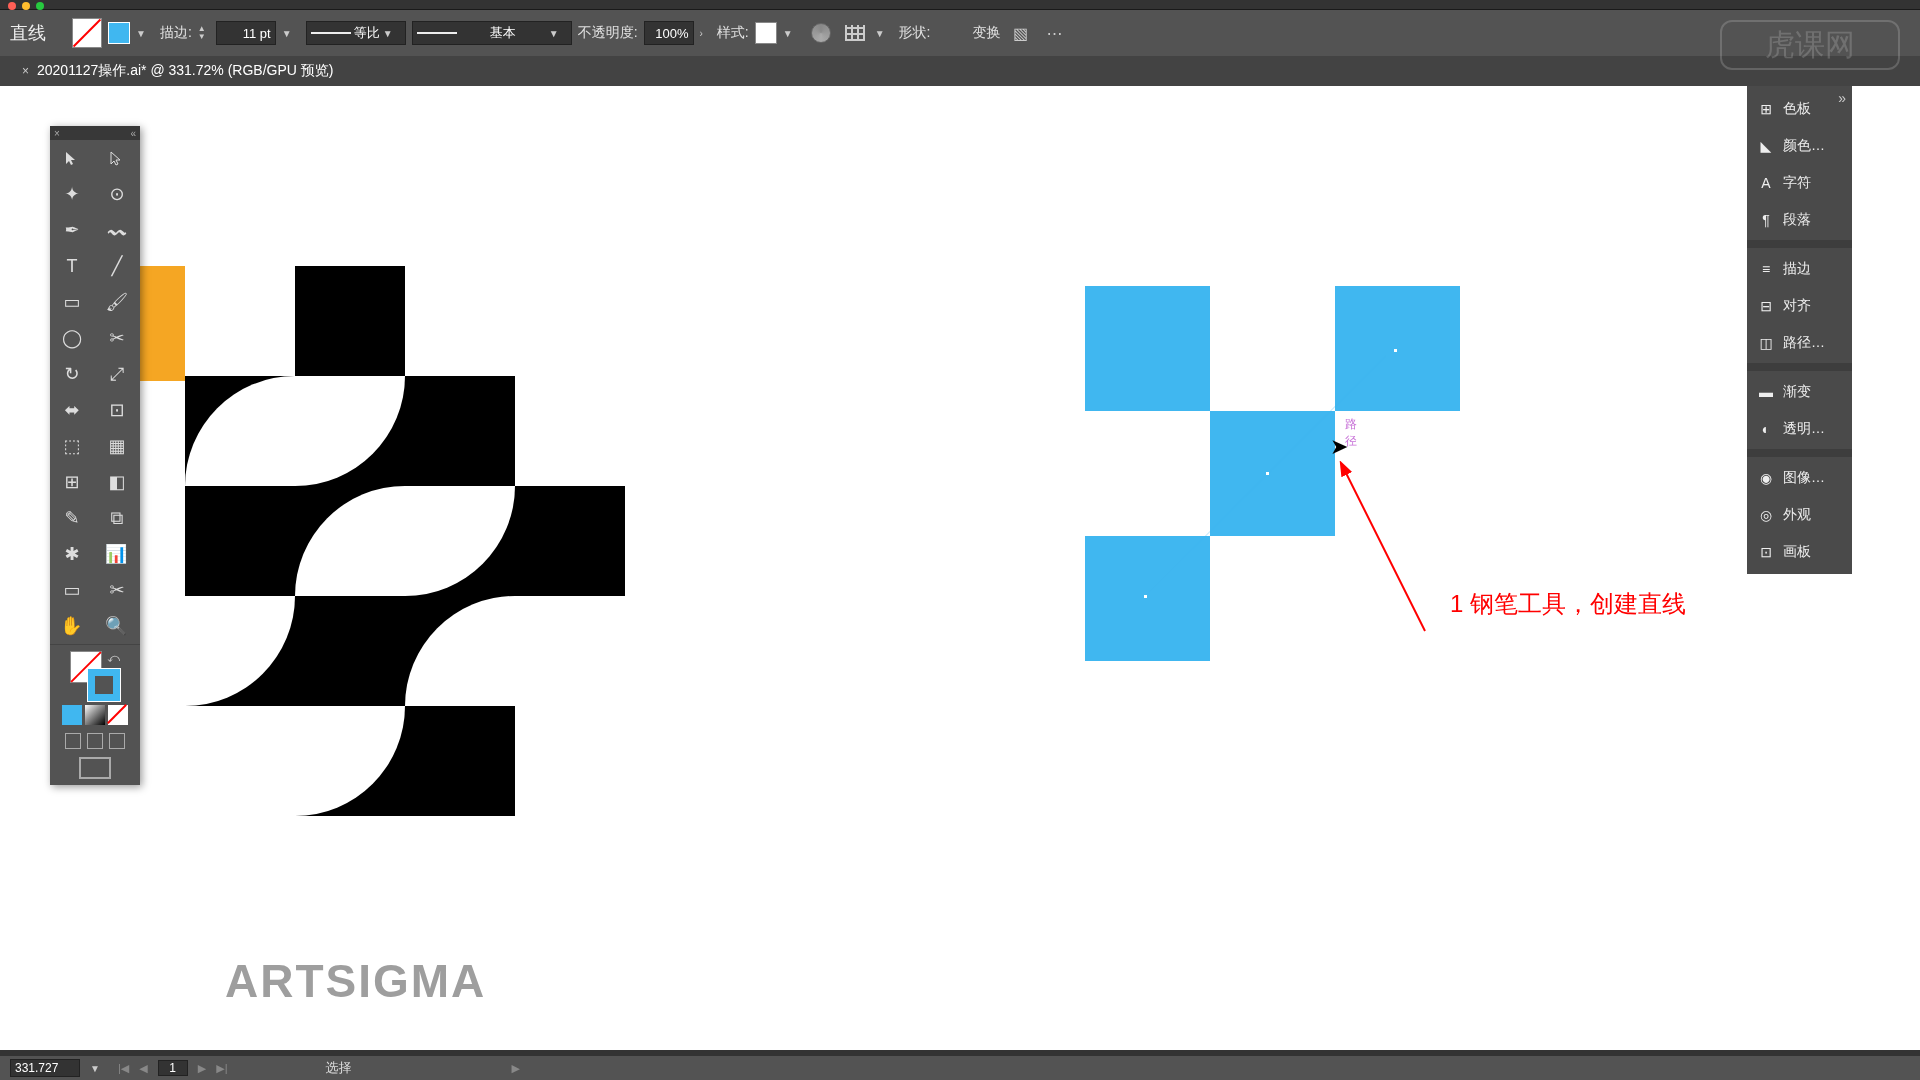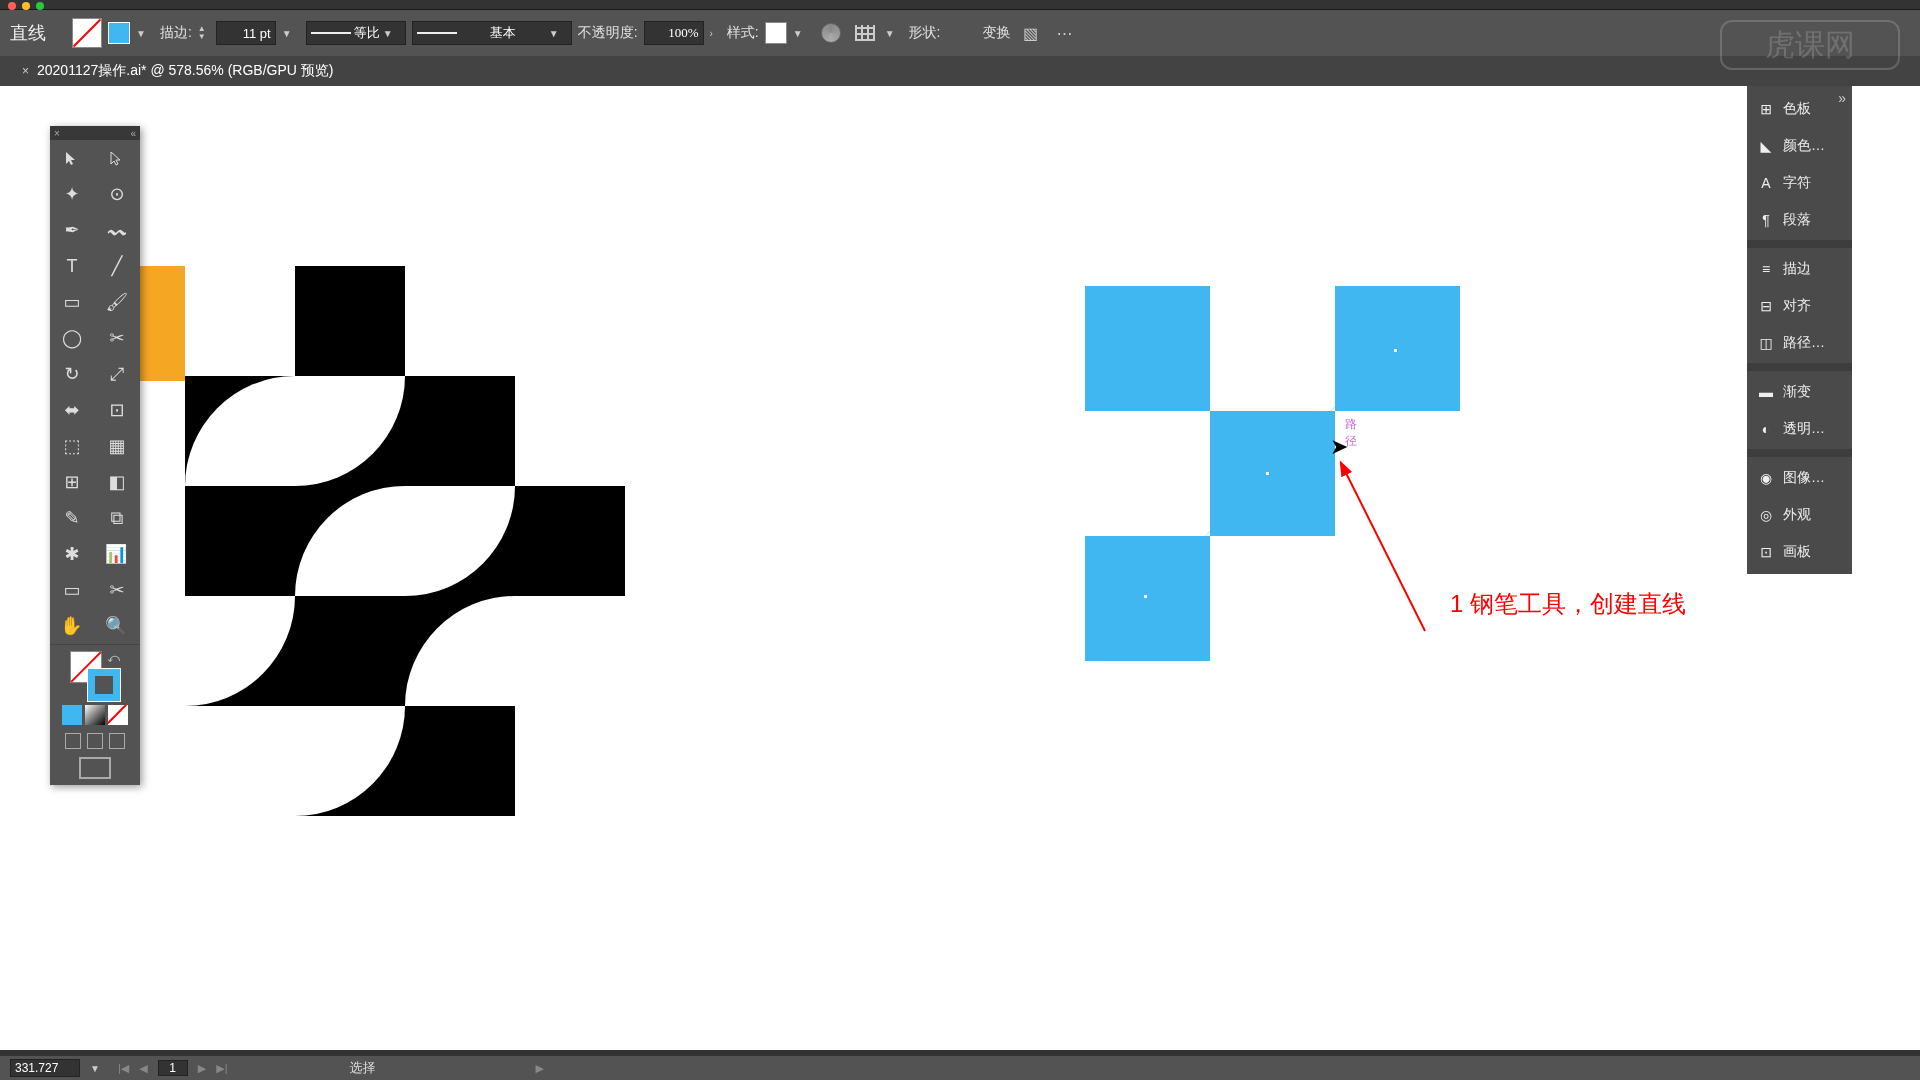--- a/index.html
+++ b/index.html
@@ -19,21 +19,21 @@
 .fill-none { width: 30px; height: 30px; background: #fff; position: relative; border: 1px solid #888; }
 .fill-none::after { content: ''; position: absolute; width: 38px; height: 2px; background: red; transform: rotate(-45deg); top: 13px; left: -5px; }
 .color-sel { width: 22px; height: 22px; background: #40b7f0; border: 1px solid #fff; }
 .caret { color: #ccc; font-size: 10px; margin-right: 8px; }
 .ctrl-label { font-size: 14px; color: #e0e0e0; }
 .stroke-input { width: 60px; height: 24px; background: #333; border: 1px solid #222; color: #fff; padding: 0 4px; font-size: 13px; text-align: right; }
 .spinner { display: flex; flex-direction: column; font-size: 8px; color: #ccc; line-height: 8px; margin-right: 4px; }
 .dropdown-wide { width: 100px; height: 24px; background: #333; border: 1px solid #222; color: #fff; display: flex; align-items: center; justify-content: space-between; padding: 0 4px; font-size: 13px; }
 .dropdown-wider { width: 160px; }
 .hr-line { width: 40px; height: 2px; background: #eee; }
-.opacity-input { width: 60px; height: 24px; background: #333; border: 1px solid #222; color: #fff; text-align: right; padding: 0 4px; font-size: 13px; font-family: Liberation Serif, serif; }
+.opacity-input { width: 50px; height: 24px; background: #333; border: 1px solid #222; color: #fff; text-align: right; padding: 0 4px; font-size: 13px; }
 .style-swatch { width: 22px; height: 22px; background: #fff; border: 1px solid #888; }
 .icon-btn { width: 28px; height: 28px; display: flex; align-items: center; justify-content: center; color: #ccc; font-size: 16px; }
 .recolor-icon { width: 20px; height: 20px; border-radius: 50%; background: conic-gradient(#888, #aaa, #888); border: 1px solid #666; }
 .align-dots { width: 20px; height: 16px; background: repeating-linear-gradient(90deg, #ccc 0 2px, transparent 2px 6px), repeating-linear-gradient(0deg, #ccc 0 2px, transparent 2px 6px); }
 
 
 .tab-bar { height: 30px; background: #434343; display: flex; align-items: center; padding-left: 10px; }
 .doc-tab { color: #fff; font-size: 14px; padding: 4px 12px; display: flex; align-items: center; gap: 8px; }
 .close-x { font-size: 12px; color: #ccc; }
 
@@ -150,21 +150,21 @@
   <span class="ctrl-label">形状:</span>
   <span style="width:30px"></span>
   <span class="ctrl-label">变换</span>
   <div class="icon-btn">▧</div>
   <div class="icon-btn">⋯</div>
 </div>
 
 <div class="tab-bar">
   <div class="doc-tab">
     <span class="close-x">×</span>
-    <span>20201127操作.ai* @ 578.56% (RGB/GPU 预览)</span>
+    <span>20201127操作.ai* @ 331.72% (RGB/GPU 预览)</span>
   </div>
 </div>
 
 <div class="workspace">
   <div class="canvas">
 
     <div class="artwork black-pattern">
       <div class="orange-sq"></div>
       <div class="bp" style="top:0;left:165px;width:110px;height:110px"></div>
       <div class="bp leaf-br" style="top:110px;left:55px;width:110px;height:110px"></div>
@@ -192,20 +192,21 @@
       <div style="position:absolute;top:330px;left:275px;width:110px;height:110px;background:#000">
           <div style="position:absolute;bottom:0;right:0;width:100%;height:100%;background:#fff;border-radius:100% 0 0 0"></div>
         </div>
       <div style="position:absolute;top:440px;left:165px;width:110px;height:110px;background:#000">
           <div style="position:absolute;top:0;left:0;width:100%;height:100%;background:#fff;border-radius:0 0 100% 0"></div>
         </div>
       <div class="bp" style="top:440px;left:275px;width:110px;height:110px"></div>
     </div>
 
     <div class="brand-text">
+      <div>ARTSIGMA</div>
     </div>
 
     <div class="blue-group">
       <div class="bsq" style="top:0;left:0"></div>
       <div class="bsq" style="top:0;left:250px"></div>
       <div class="bsq" style="top:125px;left:125px"></div>
       <div class="bsq" style="top:250px;left:0"></div>
       <div class="diag-line" style="top:310px;left:60px"></div>
       <div class="anchor" style="top:308px;left:58px"></div>
       <div class="anchor" style="top:185px;left:180px"></div>
@@ -352,15 +353,15 @@
   </div>
 
 <div class="status-bar">
   <input class="zoom-in" value="331.727" style="">
   <span class="caret">▼</span>
   <span class="nav-arrow">|◀</span>
   <span class="nav-arrow">◀</span>
   <input class="artb-in" value="1" style="">
   <span class="nav-arrow">▶</span>
   <span class="nav-arrow">▶|</span>
-  <span style="margin-left:112px">选择</span>
+  <span style="margin-left:88px">选择</span>
   <span class="nav-arrow" style="margin-left:150px">▶</span>
 </div>
 
 </body></html>

